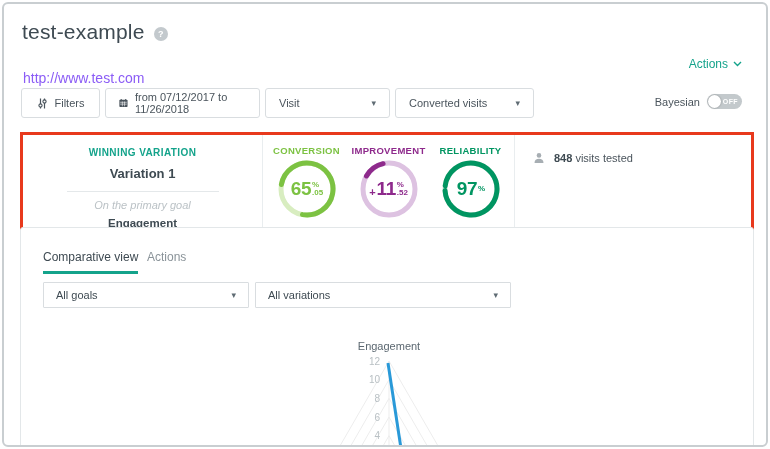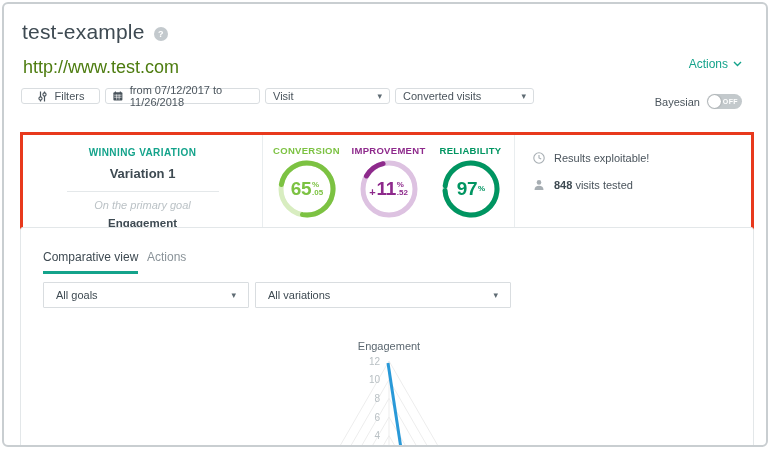--- a/index.html
+++ b/index.html
@@ -6,27 +6,27 @@
   html,body { background:#fff; }
   body { width:770px; height:449px; font-family:"Liberation Sans",sans-serif; }
   #app { position:relative; width:766px; height:445px; margin:2px; border:2px solid #c9ced1;
          border-radius:6px; background:#fff; overflow:hidden; }
 
   
   .title-row { position:absolute; left:18px; top:16px; display:flex; align-items:center; gap:9px; }
   .page-title { font-size:21px; color:#3e4a52; font-weight:400; letter-spacing:.2px; }
   .help { width:14px; height:14px; border-radius:50%; background:#c3c9cd; color:#fff;
           font-size:9px; font-weight:bold; display:flex; align-items:center; justify-content:center; margin-top:3px;}
-  .url { position:absolute; left:19px; top:53px; font-size:18px; color:#4d7c0f; }
+  .url { position:absolute; left:19px; top:66px; font-size:14px; color:#8b5cf6; }
   .actions { position:absolute; right:24px; top:53px; font-size:12px; color:#14a38b;
              display:flex; align-items:center; gap:5px; cursor:pointer; }
 
   
-  .btn { position:absolute; top:84px; height:16px; border:1px solid #d9dde0; border-radius:3px;
-         background:#fff; font-size:11px; color:#4a545c; display:flex; align-items:center; padding:0 7px; }
+  .btn { position:absolute; top:84px; height:30px; border:1px solid #d9dde0; border-radius:3px;
+         background:#fff; font-size:11px; color:#4a545c; display:flex; align-items:center; padding:0 13px; }
   .btn .grow { flex:1; }
   .caret { font-size:9px; color:#5f6b73; margin-left:8px; }
   .b-filters { left:17px; width:79px; gap:7px; justify-content:center; }
   .b-date { left:101px; width:155px; gap:7px; }
   .b-visit { left:261px; width:125px; }
   .b-conv { left:391px; width:139px; }
   .bayesian { position:absolute; right:24px; top:90px; display:flex; align-items:center; gap:7px;
               font-size:11px; color:#4a545c; }
   .toggle { position:relative; width:35px; height:15px; border-radius:8px; background:#c3c9cc; cursor:pointer; }
   .knob { position:absolute; left:1px; top:1px; width:13px; height:13px; border-radius:50%; background:#fff;
@@ -187,27 +187,20 @@
             <span class="gstack">
                 <span>%</span>
                 <span></span>
               </span>
           </div>
         </div>
       </div>
     </div>
 
     <div class="s-col3">
-      <div class="info-row">
-        <svg width="12" height="12" viewBox="0 0 12 12">
-          <circle cx="6" cy="6" r="5.2" fill="none" stroke="#a7aeb3" stroke-width="1.1"></circle>
-          <path d="M6 3 L6 6 L8.2 7" fill="none" stroke="#a7aeb3" stroke-width="1.1"></path>
-        </svg>
-        <span class="txt"><span>Results exploitable!</span><b></b><span></span></span>
-      </div>
       <div class="info-row">
         <svg width="12" height="12" viewBox="0 0 12 12">
           <circle cx="6" cy="3.4" r="2.3" fill="#a7aeb3"></circle>
           <path d="M1.5 11 C1.5 8.2 3.4 6.8 6 6.8 C8.6 6.8 10.5 8.2 10.5 11 Z" fill="#a7aeb3"></path>
         </svg>
         <span class="txt"><span></span><b>848</b><span> visits tested</span></span>
       </div>
     </div>
   </div>
 

